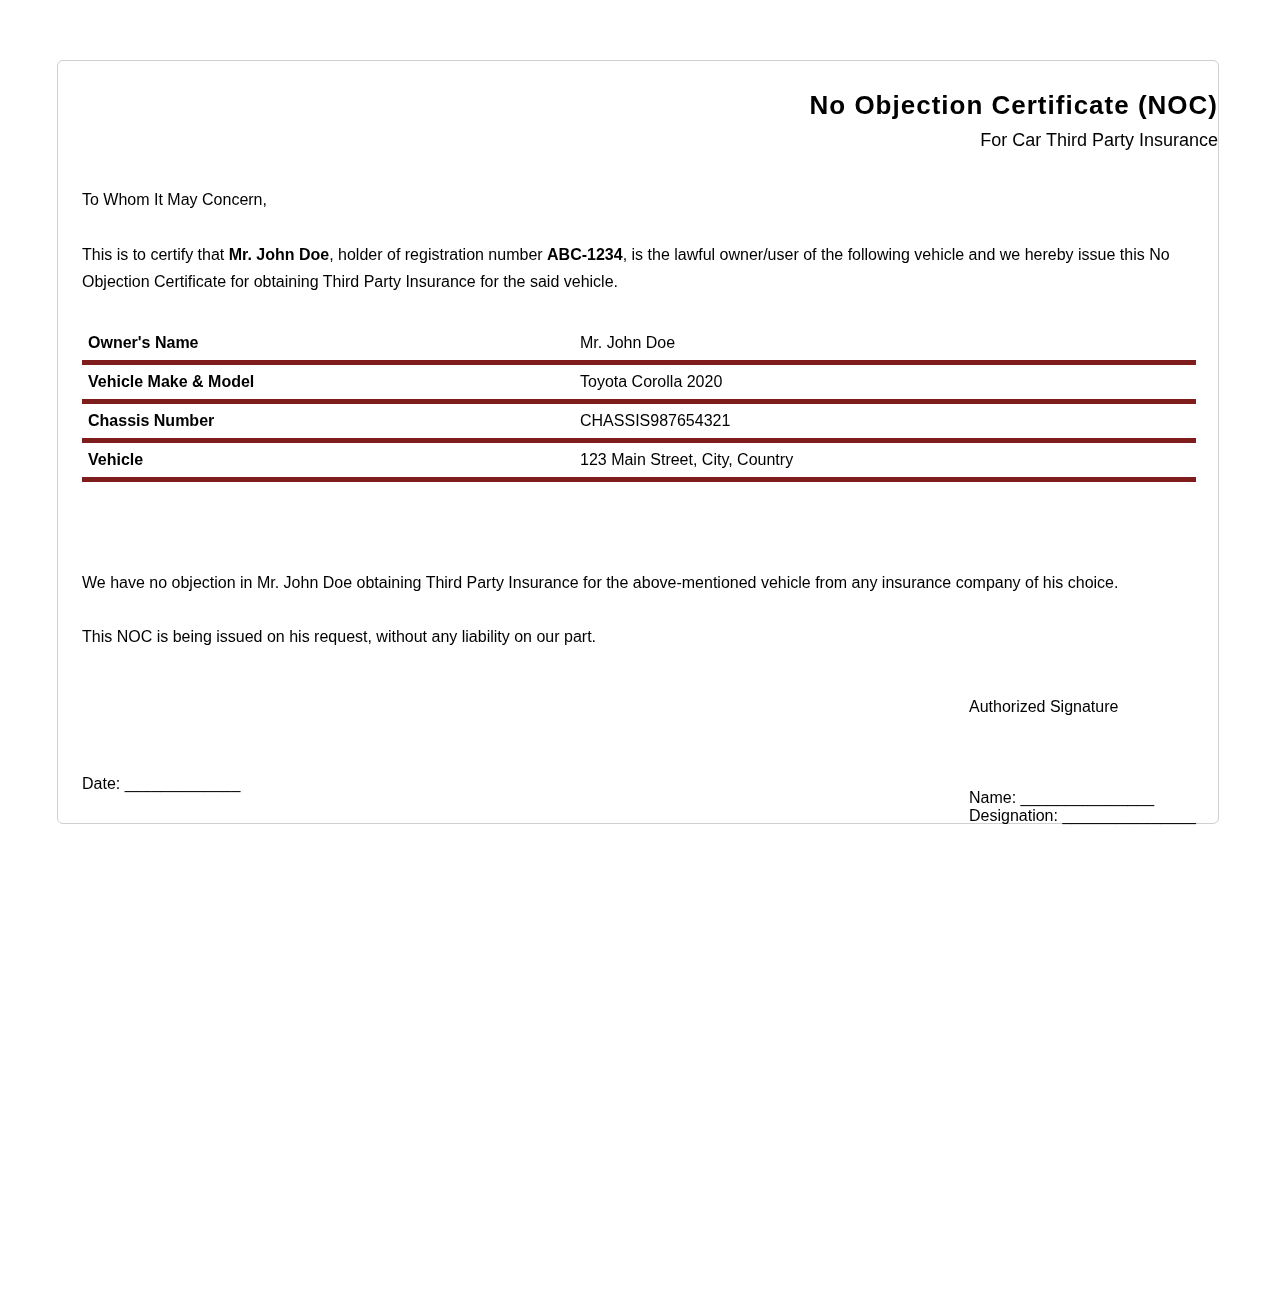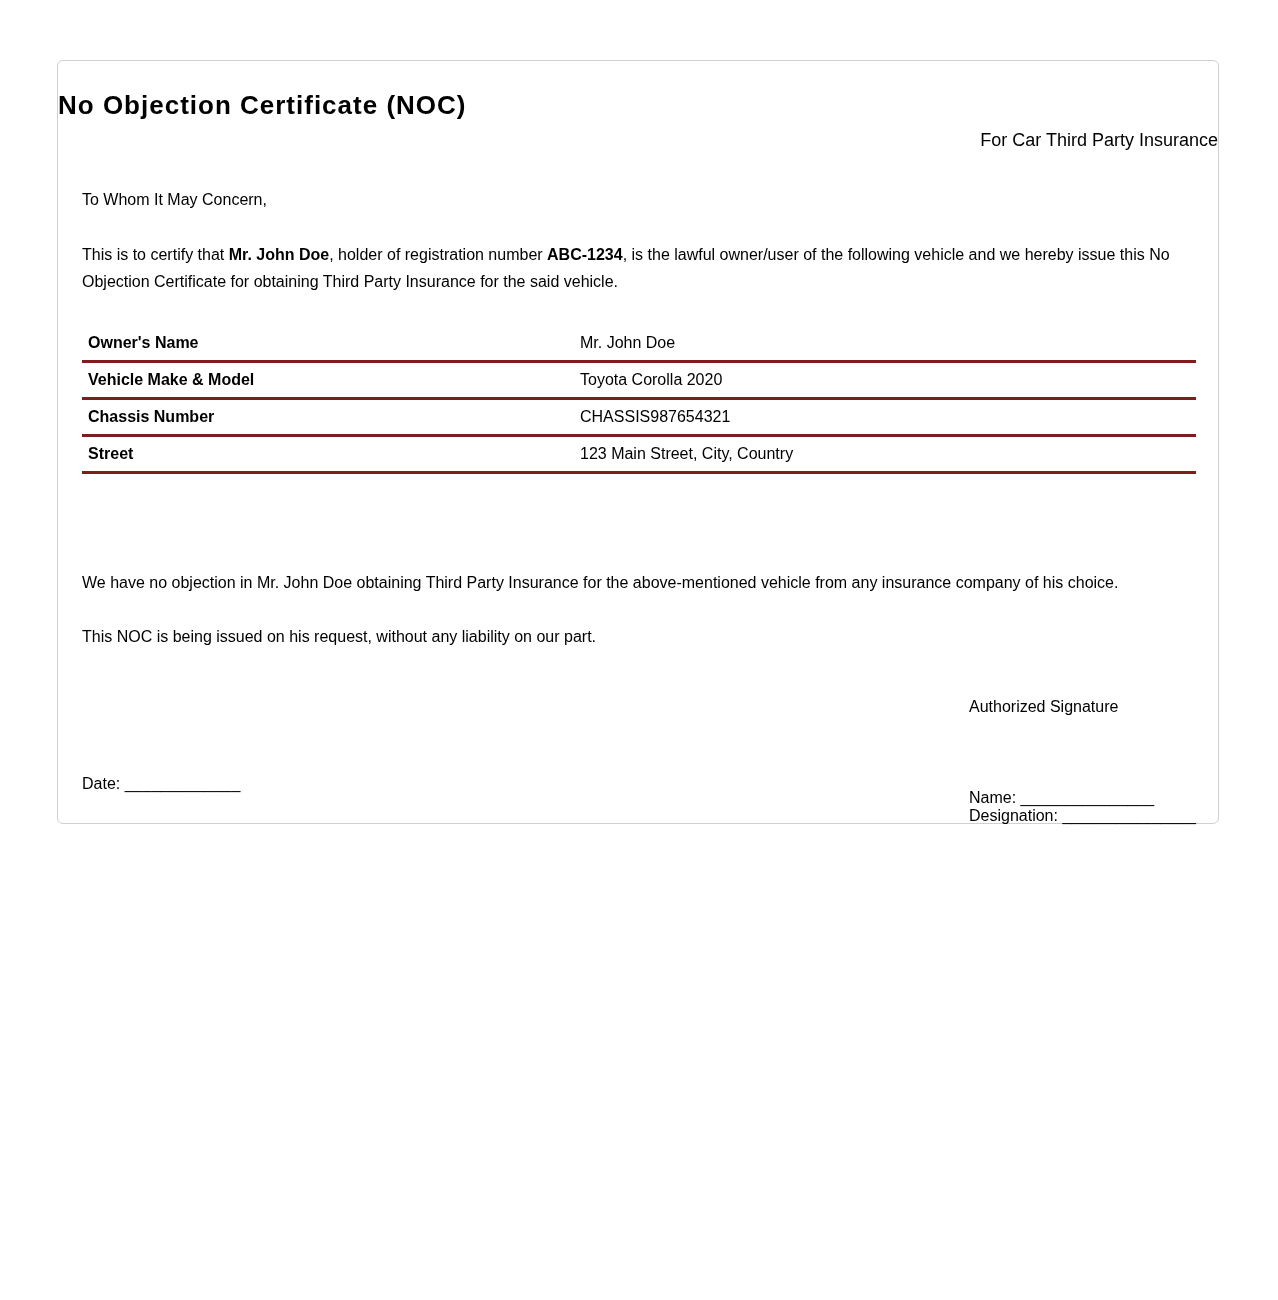--- a/index.html
+++ b/index.html
@@ -1,22 +1,22 @@
 <!DOCTYPE html>
 <html><head>
 <meta charset="utf-8">
 <style>
   html, body { margin:0; padding:0; background:#fff; }
   body { width:1278px; height:1300px; font-family:"Liberation Sans", sans-serif; color:#000; font-size:16px; }
   .card { position:absolute; left:57px; top:60px; width:1162px; height:764px; border:1px solid #d0d0d0; border-radius:6px; box-sizing:border-box; }
-  .title { position:absolute; left:0; right:0; top:29px; text-align:left; font-size:26px; font-weight:bold; letter-spacing:1px; }
+  .title { position:absolute; left:0; right:0; top:29px; text-align:right; font-size:26px; font-weight:bold; letter-spacing:1px; }
   .subtitle { position:absolute; left:0; right:0; top:69px; text-align:right; font-size:18px; }
   .p { position:absolute; left:24px; right:24px; line-height:27px; }
   table { position:absolute; left:24px; top:265px; width:1114px; border-collapse:collapse; }
-  td { height:34px; border-bottom:3px solid #7f1d1d; padding:0 6px; vertical-align:middle; }
+  td { height:34px; border-bottom:5px solid #7f1d1d; padding:0 6px; vertical-align:middle; }
   td.k { font-weight:bold; width:480px; }
   .sig { position:absolute; left:911px; }
 </style>
 </head>
 <body>
 
 <div class="card">
   <div class="title">No Objection Certificate (NOC)</div>
   <div class="subtitle">For Car Third Party Insurance</div>
   <div class="p" style="top:125px">To Whom It May Concern,</div>
@@ -29,21 +29,21 @@
         </tr>
     <tr>
           <td class="k">Vehicle Make &amp; Model</td>
           <td>Toyota Corolla 2020</td>
         </tr>
     <tr>
           <td class="k">Chassis Number</td>
           <td>CHASSIS987654321</td>
         </tr>
     <tr>
-          <td class="k">Street</td>
+          <td class="k">Vehicle</td>
           <td>123 Main Street, City, Country</td>
         </tr>
   </tbody>
     </table>
   <div class="p" style="top:508px">We have no objection in Mr. John Doe obtaining Third Party Insurance for the above-mentioned vehicle from any insurance company of his choice.</div>
   <div class="p" style="top:562px">This NOC is being issued on his request, without any liability on our part.</div>
   <div class="sig" style="top:637px">Authorized Signature</div>
   <div class="sig" style="top:728px; line-height:18px">
     <div>Name: _______________</div>
     <div>Designation: _______________</div>

